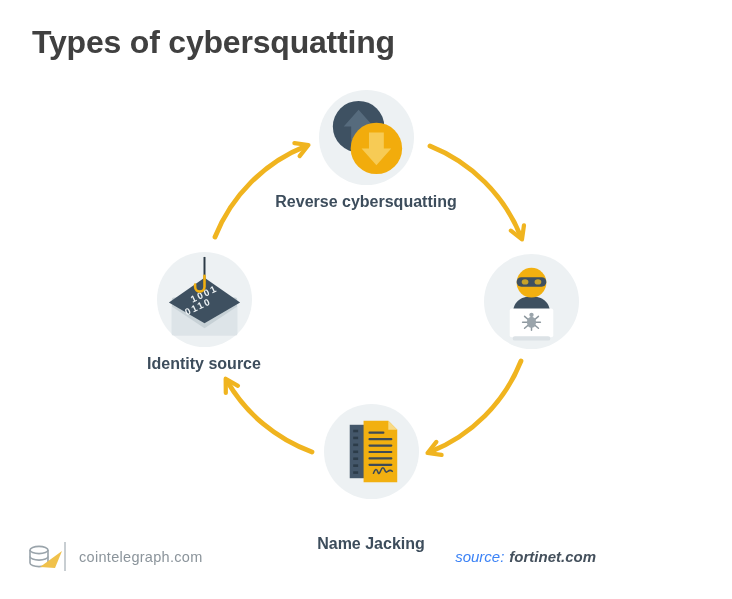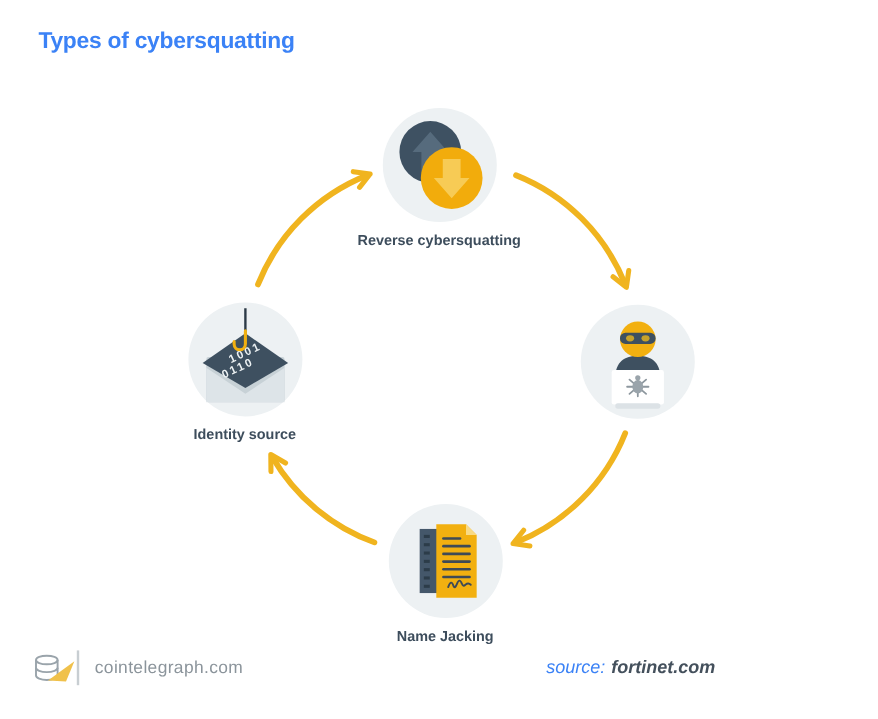--- a/index.html
+++ b/index.html
@@ -2,33 +2,33 @@
 <html><head>
 <meta charset="utf-8">
 <style>
   html,body{margin:0;padding:0;background:#ffffff;}
   .page{
     position:relative;width:732px;height:599px;background:#ffffff;
     font-family:"Liberation Sans",sans-serif;overflow:hidden;
   }
   .title{
     position:absolute;left:32px;top:24px;margin:0;
-    font-size:19px;font-weight:700;color:#3b82f6;letter-spacing:-0.2px;
+    font-size:32px;font-weight:700;color:#404040;letter-spacing:-0.2px;
   }
   .arrows{position:absolute;left:0;top:0;pointer-events:none;}
   .node{position:absolute;width:220px;display:flex;flex-direction:column;align-items:center;}
   .node--top{left:256px;top:90px;}
   .node--right{left:421px;top:254px;}
-  .node--bottom{left:261px;top:420px;}
+  .node--bottom{left:261px;top:404px;gap:28px;}
   .node--left{left:94px;top:252px;}
   .node-circle{
     width:95px;height:95px;border-radius:50%;background:#EDF1F3;
     display:flex;align-items:center;justify-content:center;
   }
-  .node-label{margin-top:8px;font-size:12px;font-weight:700;color:#3D4D5C;white-space:nowrap;}
+  .node-label{margin-top:8px;font-size:16px;font-weight:700;color:#3D4D5C;white-space:nowrap;}
   .footer{position:absolute;left:0;top:540px;width:628px;height:44px;}
   .footer-logo{position:absolute;left:26px;top:2px;}
   .footer-divider{position:absolute;left:64px;top:2px;width:1.5px;height:29px;background:#C8CED2;}
   .footer-brand{position:absolute;left:79px;top:9px;font-size:14.5px;color:#8B949B;letter-spacing:0.3px;}
   .footer-source{position:absolute;right:32px;top:8px;font-size:15px;font-style:italic;white-space:nowrap;}
   .footer-source .src-label{color:#3b82f6;margin-right:5px;}
   .footer-source .src-value{color:#44505C;font-weight:700;}
 </style>
 </head>
 <body>

